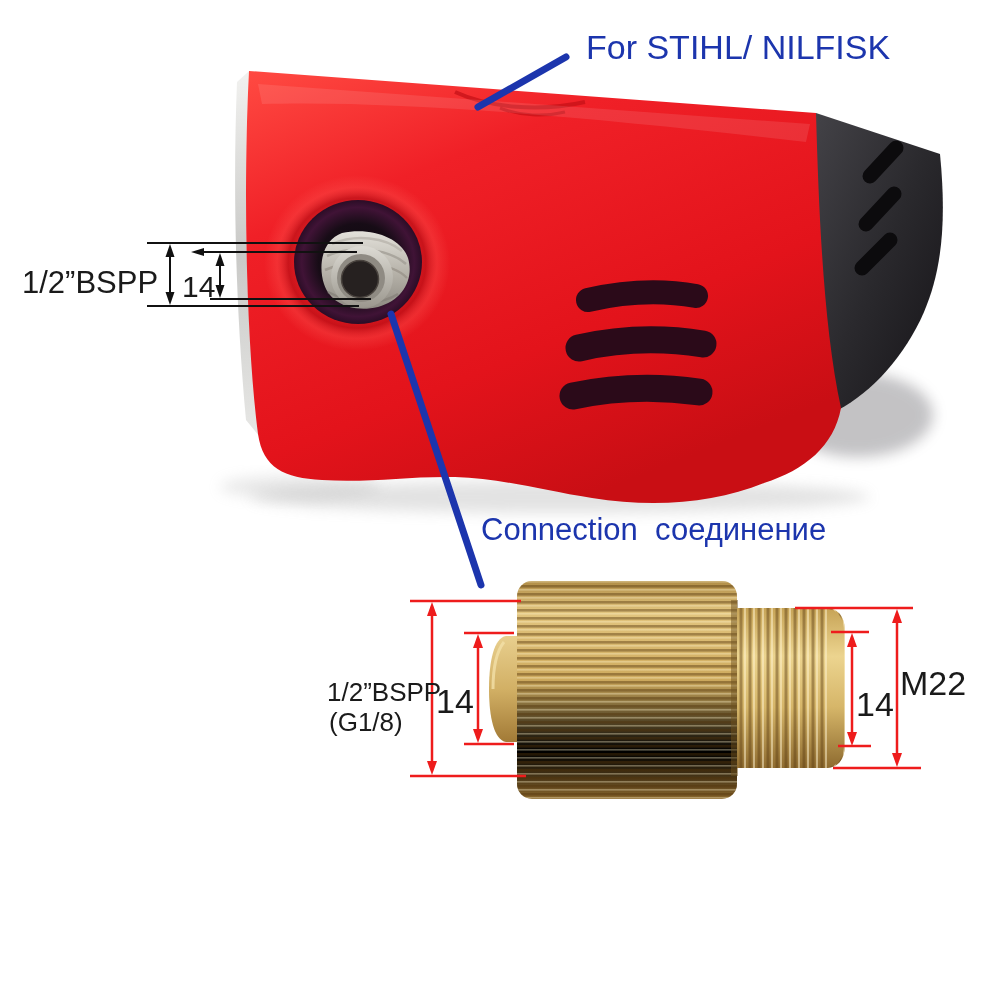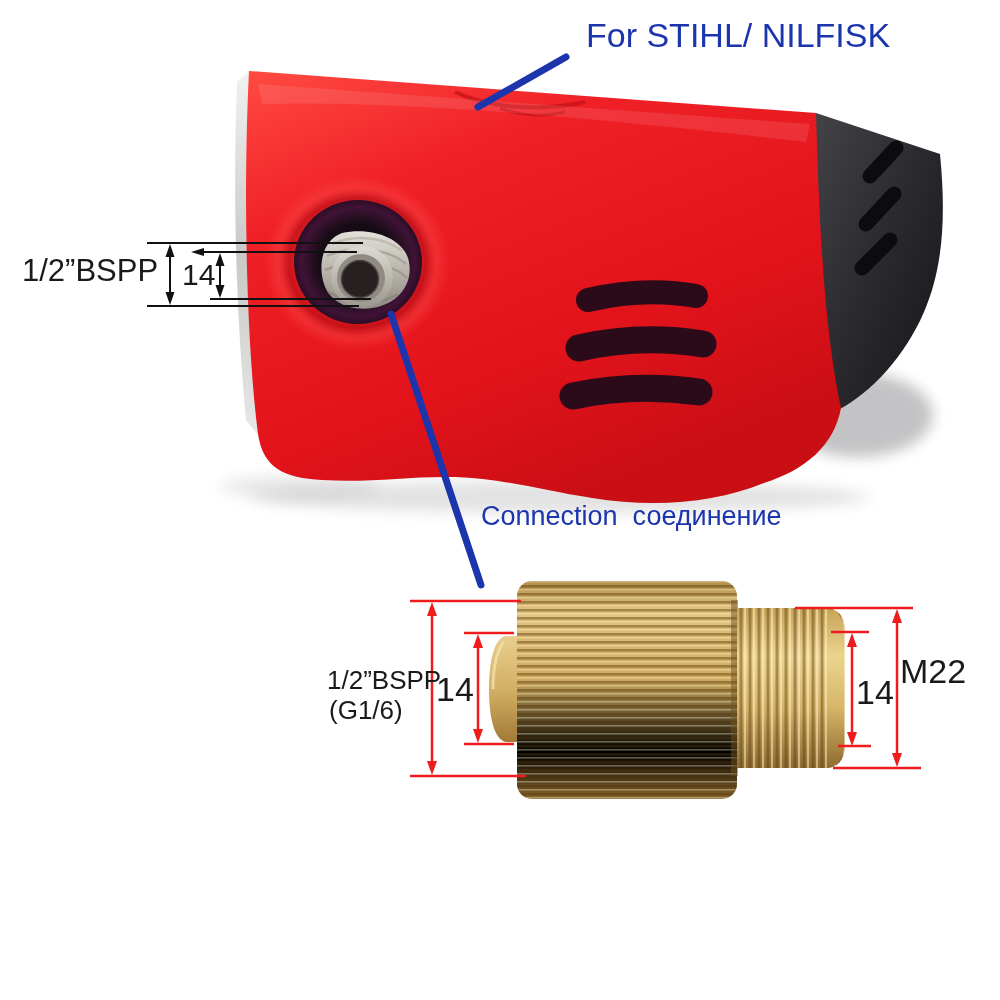--- a/index.html
+++ b/index.html
@@ -1,21 +1,21 @@
 <!DOCTYPE html>
 <html><head>
 <meta charset="utf-8">
 <style>
   html,body{margin:0;padding:0;background:#fff;}
   #stage{
     position:relative;width:1000px;height:1000px;background:#fff;overflow:hidden;
     font-family:"Liberation Sans", sans-serif;
   }
   #scene{position:absolute;left:0;top:0;}
-  .lbl{position:absolute;color:#1a1a1a;line-height:1.05;white-space:pre;}
+  .lbl{position:absolute;color:#1a1a1a;line-height:1.05;white-space:pre;margin-top:12px;}
   .lbl.blue{color:#1c35ad;}
   .lbl.sm{font-size:26px;}
 </style>
 </head>
 <body>
 
 <div id="stage">
 
   <svg id="scene" width="1000" height="1000" viewBox="0 0 1000 1000">
     <defs>
@@ -201,24 +201,24 @@
       <polygon points="897,767 892,753 902,753" stroke="none"></polygon>
     </g>
   </svg>
 
   <div class="lbl blue" style="left:586px;top:18px;font-size:34px;">For STIHL/ NILFISK</div>
 
   <div class="lbl" style="left:22px;top:255px;font-size:31px;">1/2”BSPP</div>
 
   <div class="lbl" style="left:182px;top:259px;font-size:30px;">14</div>
 
-  <div class="lbl blue" style="left:481px;top:502px;font-size:27px;">Connection  соединение</div>
+  <div class="lbl blue" style="left:481px;top:502px;font-size:31px;">Connection  соединение</div>
 
   <div class="lbl sm" style="left:327px;top:667px;">1/2”BSPP</div>
 
-  <div class="lbl sm" style="left:329px;top:697px;">(G1/6)</div>
+  <div class="lbl sm" style="left:329px;top:697px;">(G1/8)</div>
 
   <div class="lbl" style="left:436px;top:672px;font-size:34px;">14</div>
 
   <div class="lbl" style="left:856px;top:675px;font-size:34px;">14</div>
 
   <div class="lbl" style="left:900px;top:654px;font-size:34px;">M22</div>
 </div>
 
 </body></html>

